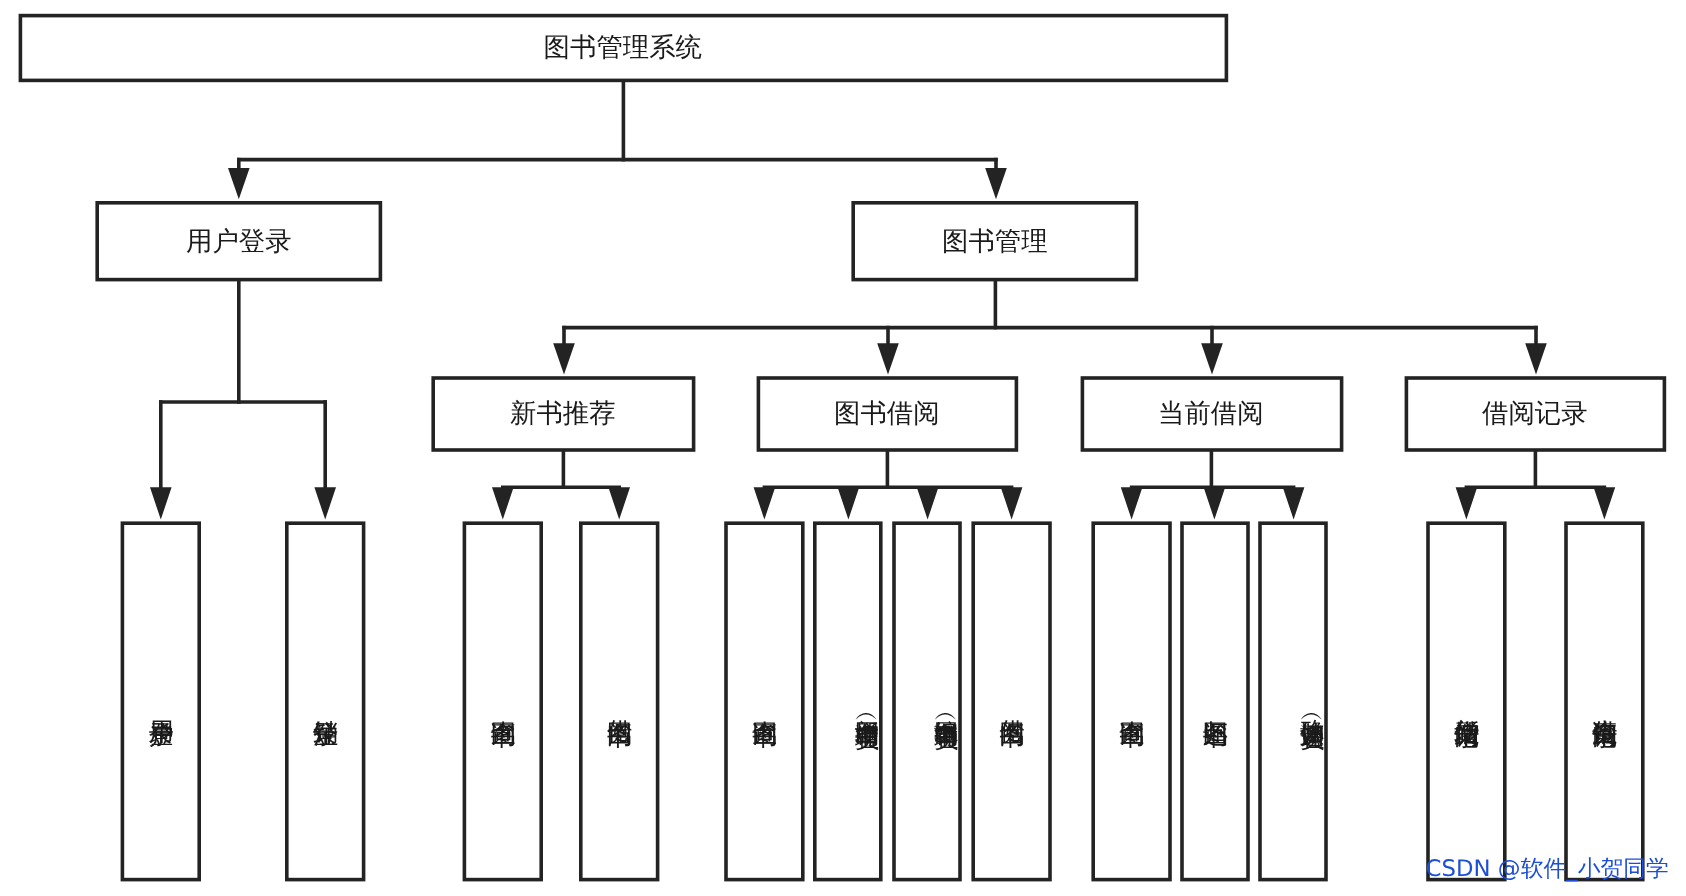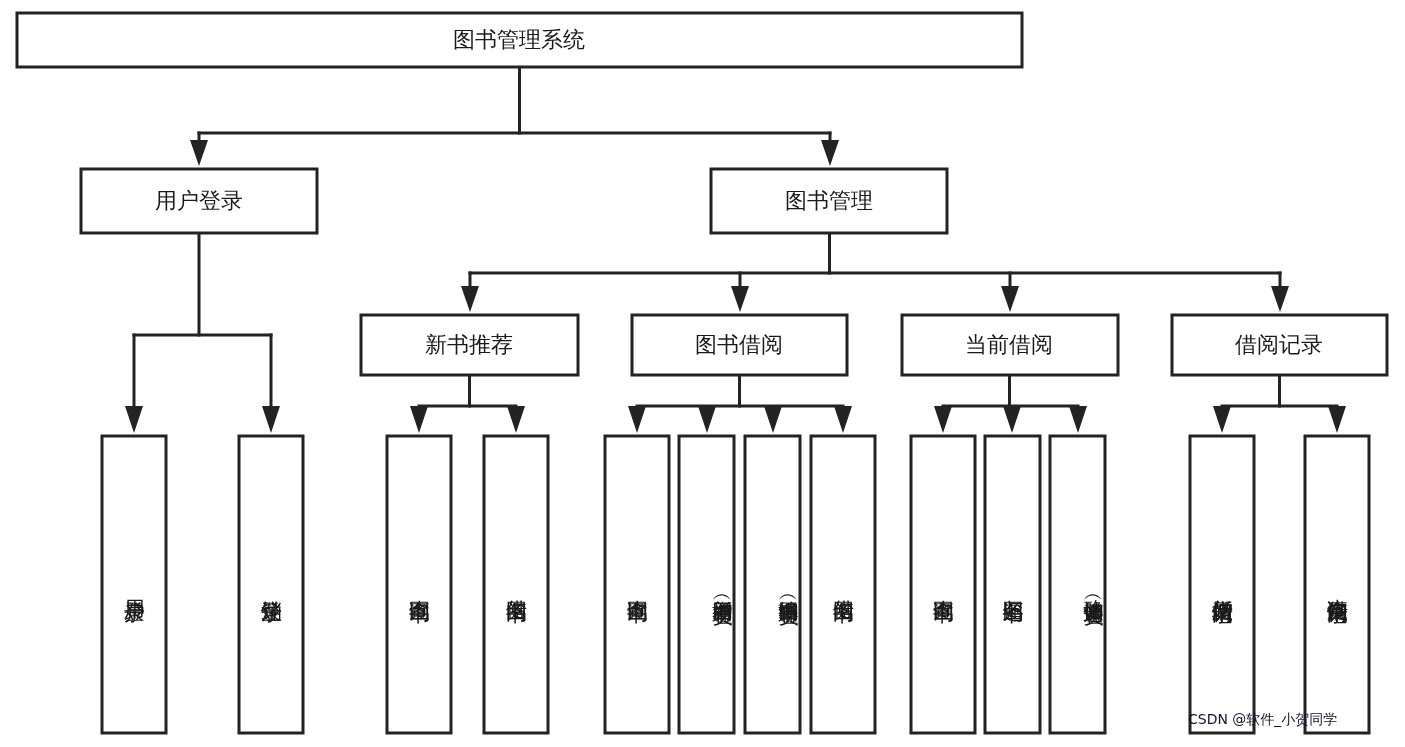--- a/index.html
+++ b/index.html
@@ -61,22 +61,22 @@
     align-items: center;
     justify-content: center;
     text-align: center;
     box-sizing: border-box;
     pointer-events: none;
     white-space: nowrap;
   }
   .watermark {
     position: absolute;
     font-family: "DejaVu Sans", "Liberation Sans", sans-serif;
-    font-size: 14px;
-    color: #0f172a;
+    font-size: 19px;
+    color: #1d4ed8;
     white-space: nowrap;
     left: 1188px;
     top: 711px;
   }
 </style>
 </head>
 <body>
 
 <div id="diagram-root">
 

